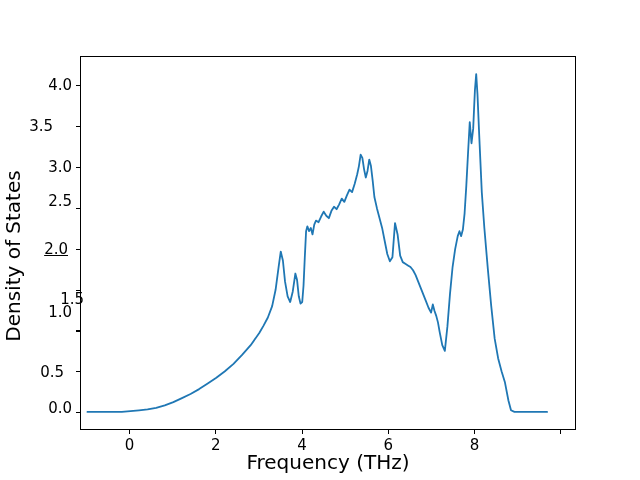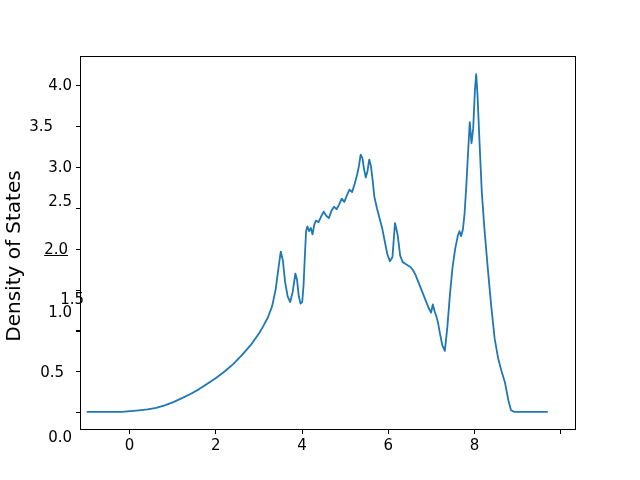--- a/index.html
+++ b/index.html
@@ -108,34 +108,35 @@
     </div>
   <div id="xtick-marks">
       <div class="tick-mark xtick-mark" style="left: 129.05px; top: 430px;"></div>
       <div class="tick-mark xtick-mark" style="left: 215.311px; top: 430px;"></div>
       <div class="tick-mark xtick-mark" style="left: 301.572px; top: 430px;"></div>
       <div class="tick-mark xtick-mark" style="left: 387.833px; top: 430px;"></div>
       <div class="tick-mark xtick-mark" style="left: 474.093px; top: 430px;"></div>
       <div class="tick-mark xtick-mark" style="left: 560.354px; top: 430px;"></div>
     </div>
   <div id="ytick-labels">
-      <div class="ytick-label" style="right: 568px; top: 437px;">0.0</div>
+      <div class="ytick-label" style="right: 568px; top: 408px;">0.0</div>
       <div class="ytick-label" style="right: 576px; top: 371.895px;">0.5</div>
       <div class="ytick-label" style="right: 568px; top: 312px;">1.0</div>
       <div class="ytick-label" style="right: 556px; top: 290.057px; margin-top: 9px;">1.5</div>
       <div class="ytick-label" style="right: 572px; top: 249.138px; text-decoration: underline;">2.0</div>
       <div class="ytick-label" style="right: 568px; top: 201px;">2.5</div>
       <div class="ytick-label" style="right: 568px; top: 167.3px;">3.0</div>
       <div class="ytick-label" style="right: 587px; top: 126.381px;">3.5</div>
       <div class="ytick-label" style="right: 568px; top: 85.4617px;">4.0</div>
     </div>
   <div id="xtick-labels">
       <div class="xtick-label" style="left: 129.6px;">0</div>
       <div class="xtick-label" style="left: 215.861px;">2</div>
       <div class="xtick-label" style="left: 302.122px;">4</div>
       <div class="xtick-label" style="left: 388.383px;">6</div>
       <div class="xtick-label" style="left: 474.643px;">8</div>
       <div class="xtick-label" style="left: 560.904px; margin-top: 44px;">10</div>
     </div>
 
   <div id="ylabel">Density of States</div>
+  <div id="xlabel">Frequency (THz)</div>
 
 </div>
 
 </body></html>

